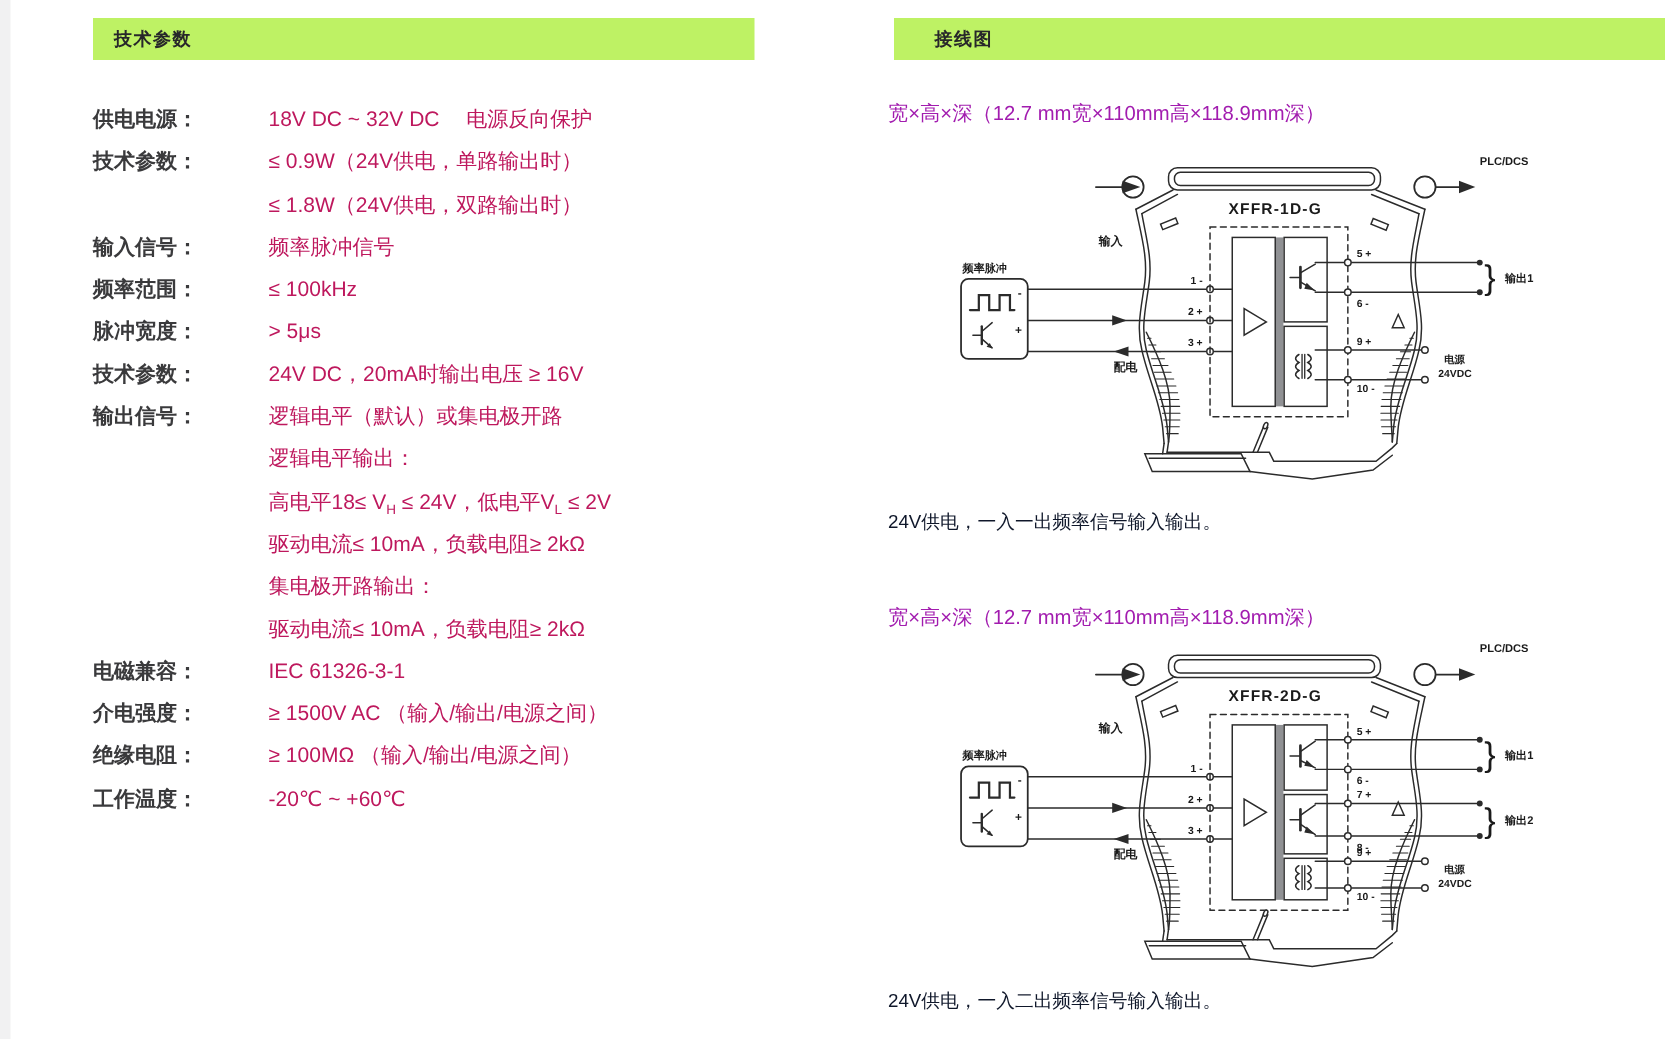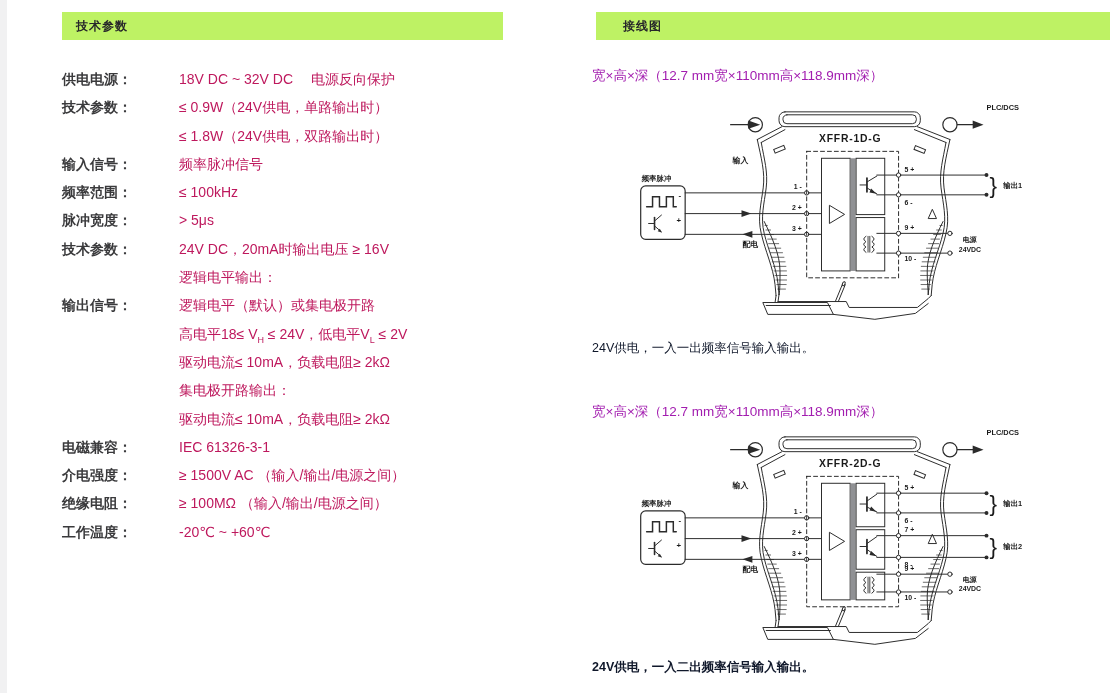--- a/index.html
+++ b/index.html
@@ -11,21 +11,21 @@
   .bar-left{left:62px;width:441px;padding-left:14px;box-sizing:border-box;}
   .bar-right{left:596px;width:612px;padding-left:27px;box-sizing:border-box;}
   .specs{position:absolute;left:62px;top:65px;width:480px;}
   .spec-row{display:flex;line-height:28.3px;font-size:14px;white-space:nowrap;gap:32px;}
   .spec-label{flex:0 0 85px;width:85px;font-weight:bold;color:#3a3a3c;}
   .spec-value{color:#be185d;}
   .spec-value sub{font-size:9px;line-height:0;}
   .dim-note{position:absolute;left:592px;font-size:13.5px;color:#a21caf;white-space:nowrap;}
   #dim0{top:67px;} #dim1{top:403px;}
   .caption{position:absolute;left:592px;font-size:12.5px;color:#0f172a;white-space:nowrap;}
-  #cap0{top:340px;} #cap1{top:659px;font-weight:bold;}
+  #cap0{top:340px;} #cap1{top:659px;}
   svg.wiring{position:absolute;left:616px;width:494px;height:247px;}
   #wd0{top:99px;} #wd1{top:424px;}
 </style>
 </head>
 <body>
 
 <div class="page">
   <div class="edge"></div>
 
   <header class="bar bar-left">
@@ -54,26 +54,26 @@
       </div>
       <div class="spec-row">
         <span class="spec-label">脉冲宽度：</span>
         <span class="spec-value">&gt; 5μs</span>
       </div>
       <div class="spec-row">
         <span class="spec-label">技术参数：</span>
         <span class="spec-value">24V DC，20mA时输出电压 ≥ 16V</span>
       </div>
       <div class="spec-row">
-        <span class="spec-label"></span>
-        <span class="spec-value">逻辑电平输出：</span>
-      </div>
-      <div class="spec-row">
         <span class="spec-label">输出信号：</span>
         <span class="spec-value">逻辑电平（默认）或集电极开路</span>
+      </div>
+      <div class="spec-row">
+        <span class="spec-label"></span>
+        <span class="spec-value">逻辑电平输出：</span>
       </div>
       <div class="spec-row">
         <span class="spec-label"></span>
         <span class="spec-value">高电平18≤ V<sub>H</sub> ≤ 24V，低电平V<sub>L</sub> ≤ 2V</span>
       </div>
       <div class="spec-row">
         <span class="spec-label"></span>
         <span class="spec-value">驱动电流≤ 10mA，负载电阻≥ 2kΩ</span>
       </div>
       <div class="spec-row">

